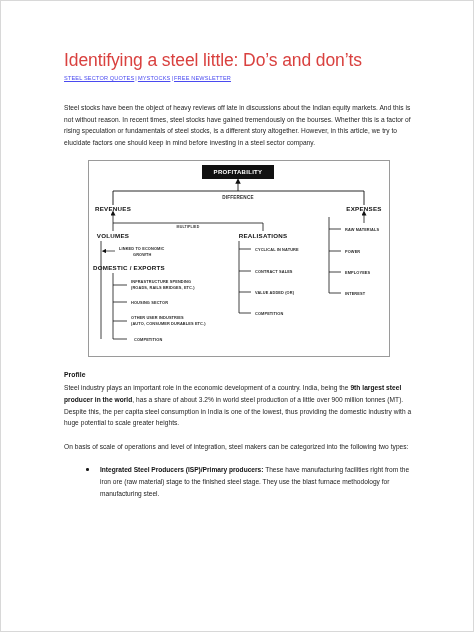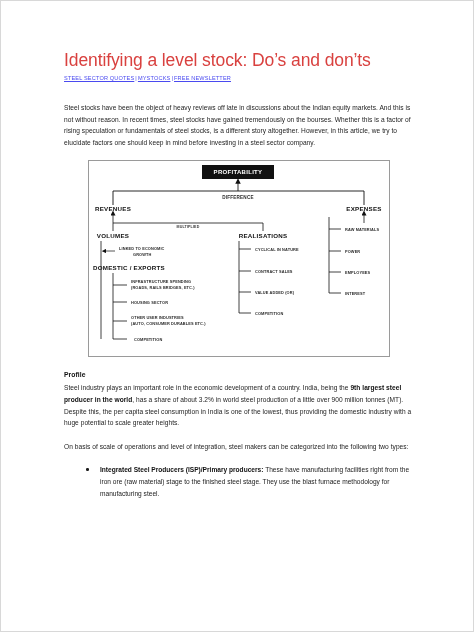--- a/index.html
+++ b/index.html
@@ -108,21 +108,21 @@
   .dg-top  { font-size: 6.0px; font-weight: bold; letter-spacing: 0.3px; fill: #ffffff; }
   .dg-mid  { font-size: 4.6px; font-weight: bold; letter-spacing: 0.2px; fill: #2b2b2b; }
   .dg-leaf { font-size: 3.9px; font-weight: bold; letter-spacing: 0.12px; fill: #2b2b2b; }
 </style>
 </head>
 <body>
 
 <div class="page">
   <div class="content">
 
-    <h1 class="doc-title">Identifying a level stock: Do’s and don’ts</h1>
+    <h1 class="doc-title">Identifying a steel little: Do’s and don’ts</h1>
 
     <div class="linkbar">
       <a href="#">STEEL SECTOR QUOTES</a><span class="sep">|</span><a href="#">MYSTOCKS</a><span class="sep">|</span><a href="#">FREE NEWSLETTER</a>
     </div>
 
     <p class="body">Steel stocks have been the object of heavy reviews off late in discussions about the Indian equity markets. And this is not without reason. In recent times, steel stocks have gained tremendously on the bourses. Whether this is a factor of rising speculation or fundamentals of steel stocks, is a different story altogether. However, in this article, we try to elucidate factors one should keep in mind before investing in a steel sector company.</p>
 
     <div class="diagram-wrap">
       <svg width="300" height="195" viewBox="0 0 300 195" xmlns="http://www.w3.org/2000/svg">
         <defs>

